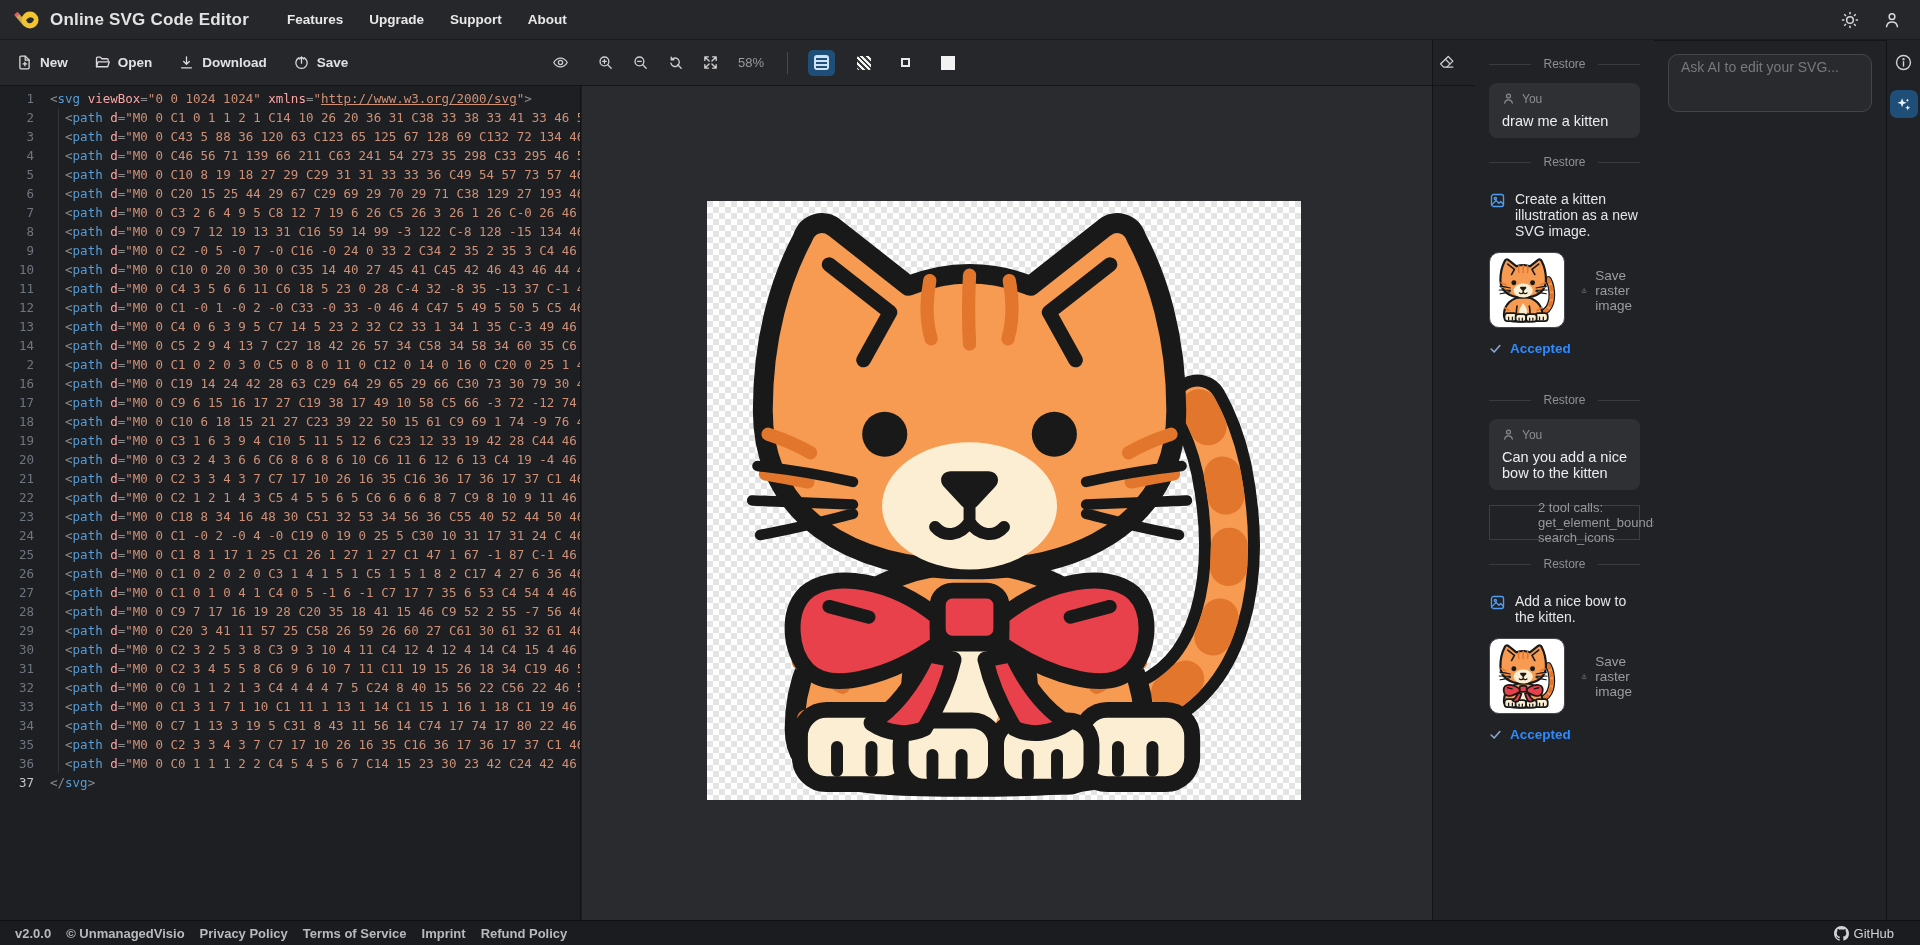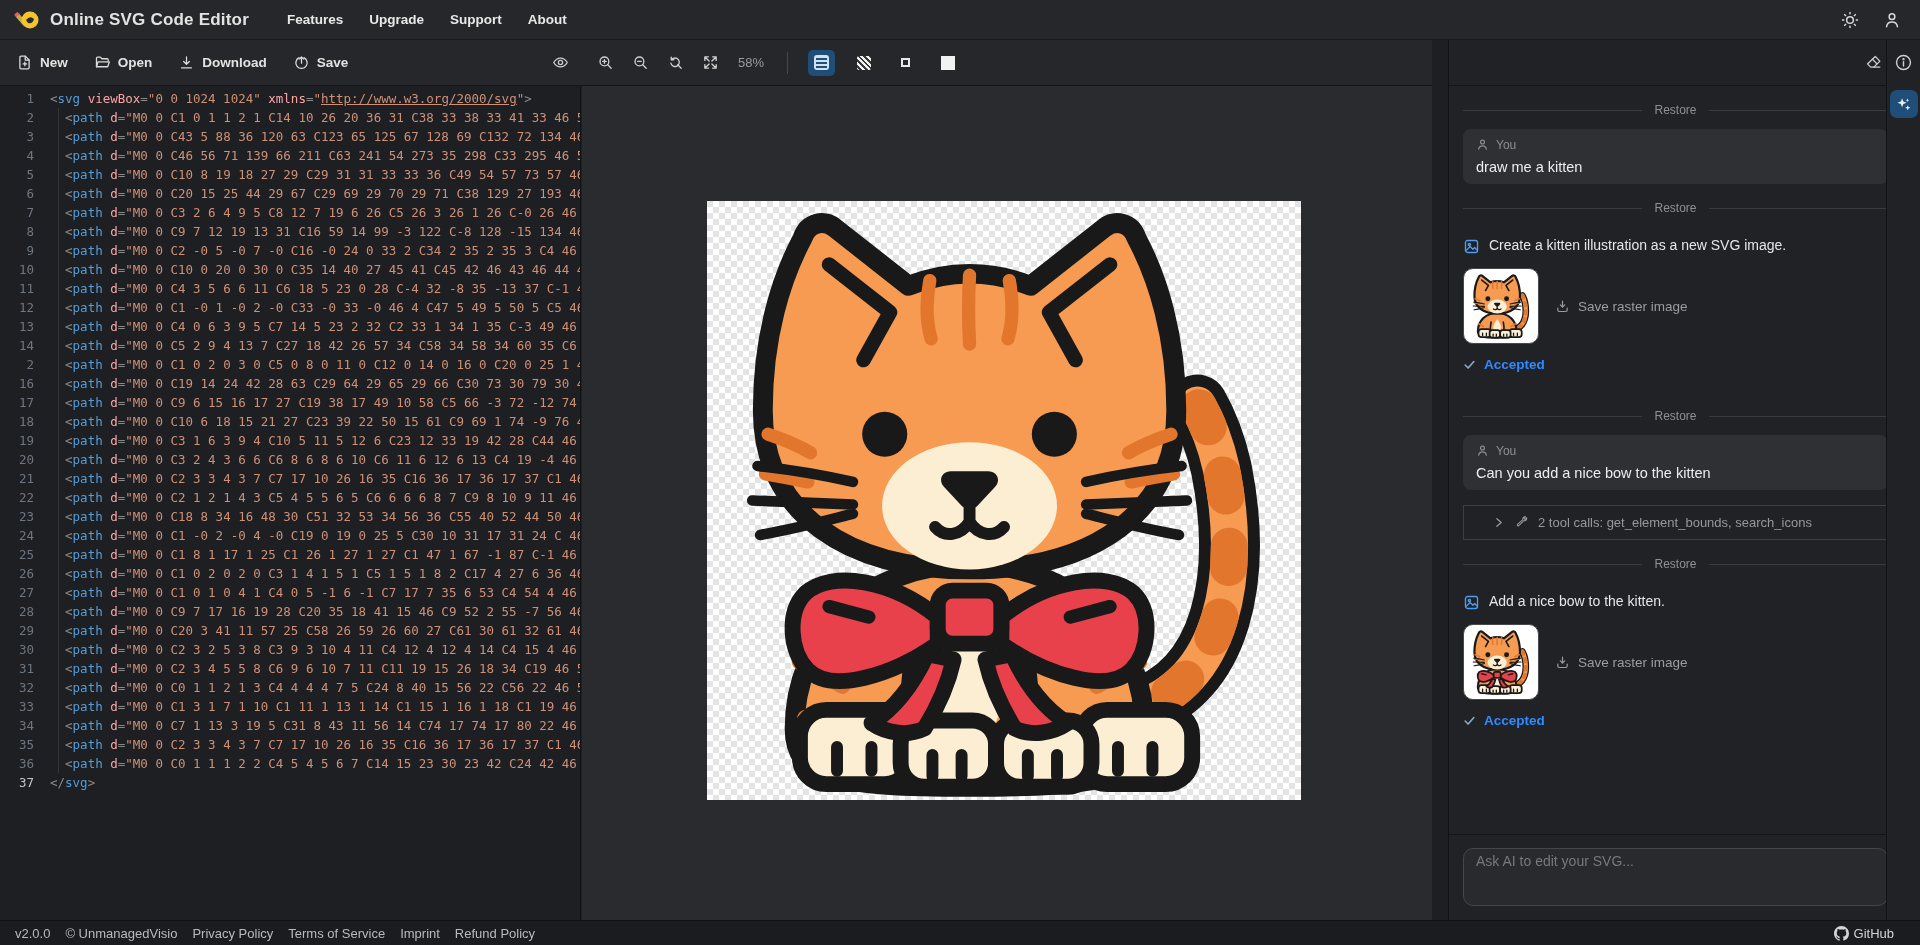--- a/index.html
+++ b/index.html
@@ -59,21 +59,21 @@
   .lnk{text-decoration:underline;}
 
   
   #canvas{left:582px;top:86px;width:850px;height:834px;background:var(--bg-canvas);overflow:hidden;}
   #artboard{position:absolute;left:125px;top:115px;width:594px;height:599px;
     background:repeating-conic-gradient(#ffffff 0% 25%, #e4e4e4 0% 50%) 0 0/12px 12px;}
   #artboard svg{position:absolute;inset:0;width:100%;height:100%;}
 
   
   #chat{left:1432px;top:40px;width:454px;height:880px;background:var(--bg-chat);
-    border-left:1px solid #131315;display:flex;flex-direction:column;margin-left:16px;}
+    border-left:1px solid #131315;display:flex;}
   #chat-toolbar{height:46px;flex:none;border-bottom:1px solid #151517;display:flex;align-items:center;justify-content:flex-end;padding-right:16px;}
   #chat-scroll{flex:1;overflow:hidden;padding:0 14px;}
   .restore-row{display:flex;align-items:center;gap:12px;margin-top:17px;}
   .restore-row .line{flex:1;height:1px;background:#3a3b3f;}
   .restore-row .lbl{font-size:12px;color:#8f9093;cursor:pointer;}
   .user-card{background:var(--bg-card);border-radius:8px;padding:9px 13px;margin-top:12px;}
   .user-head{display:flex;gap:7px;color:#8d8e91;font-size:12px;}
   .user-head svg{width:13px;height:13px;}
   .user-msg{margin-top:7px;font-size:14.5px;color:#ededee;}
   .asst-row{display:flex;align-items:flex-start;gap:9px;margin-top:22px;font-size:14px;color:#e6e6e7;}
@@ -108,21 +108,21 @@
   #rail{left:1886px;top:40px;width:34px;height:880px;background:var(--bg-chat);
     border-left:1px solid #131315;display:flex;flex-direction:column;align-items:center;}
   #info-btn{margin-top:13px;color:#cfcfd1;cursor:pointer;width:19px;height:19px;}
   #ai-rail-btn{margin-top:18px;width:28px;height:28px;border-radius:7px;background:var(--sel-blue);
     display:flex;align-items:center;justify-content:center;cursor:pointer;color:#e9f2fb;}
   #ai-rail-btn svg{width:17px;height:17px;}
 
   
   #statusbar{left:0;top:920px;width:1920px;height:25px;background:var(--bg-status);
     border-top:1px solid #101012;display:flex;align-items:center;font-size:13px;color:#b9babc;}
-  #statusbar .item{margin-left:15px;}
+  #statusbar .item{margin-left:15px;font-weight:bold;}
   #statusbar .link{cursor:pointer;}
   #github{margin-left:auto;margin-right:26px;display:flex;align-items:center;gap:5px;cursor:pointer;color:#d2d3d5;}
   #github svg{width:15px;height:15px;}
 </style>
 </head>
 <body>
 
 <svg width="0" height="0" style="position:absolute">
   <defs>
     <g id="kit-base" stroke-linecap="round" stroke-linejoin="round">

